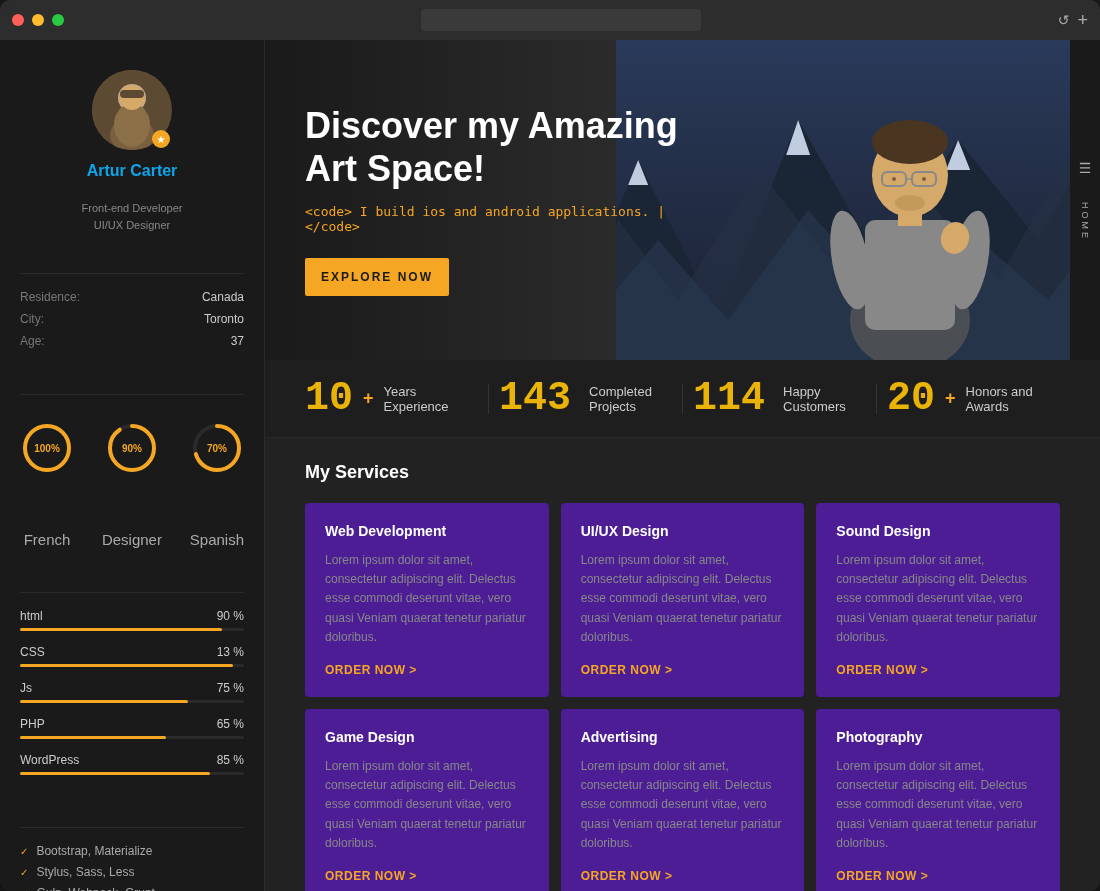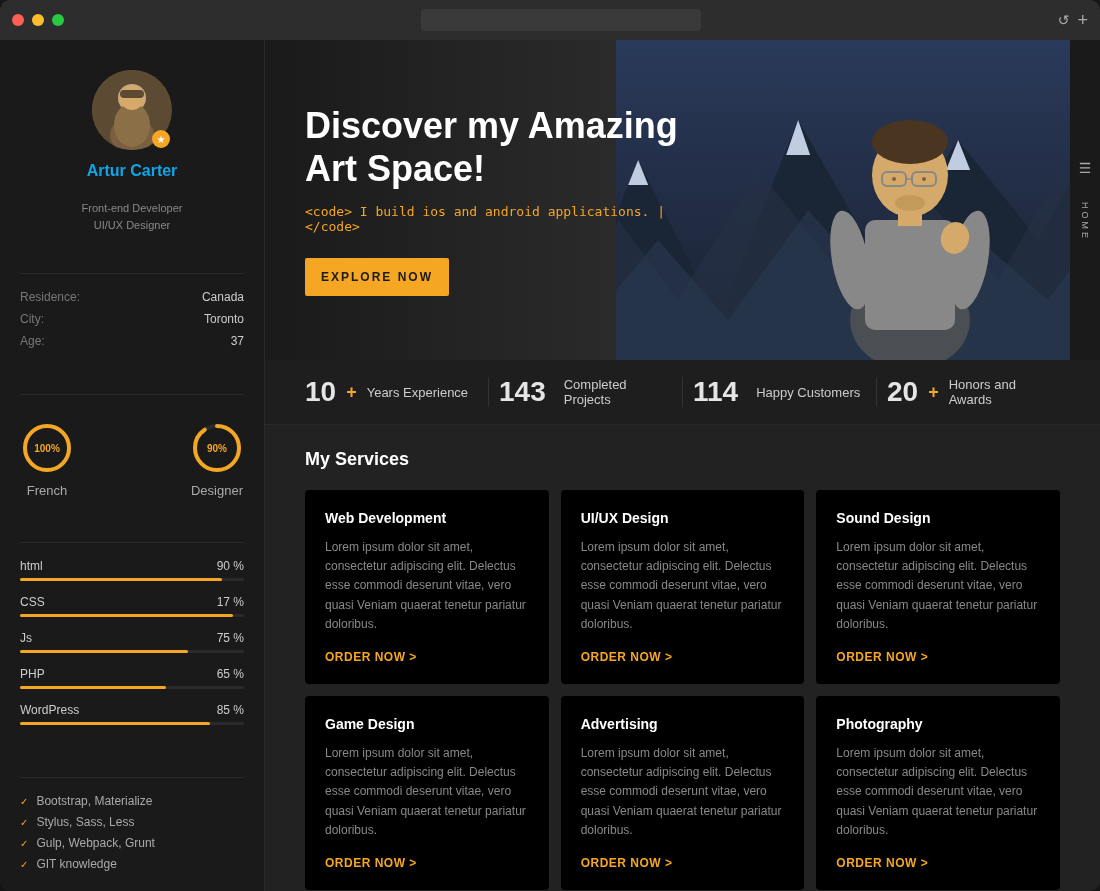--- a/index.html
+++ b/index.html
@@ -178,21 +178,22 @@
       position: absolute;
       top: 50%;
       left: 50%;
       transform: translate(-50%, -50%);
       color: #f5a623;
       font-size: 10px;
       font-weight: 700;
     }
     .lang-name {
       color: #aaa;
-      font-size: 13px;
+      font-size: 15px;
+      margin-top: 48px;
     }
     
     .skill-bar-item {
       margin-bottom: 14px;
     }
     .skill-bar-header {
       display: flex;
       justify-content: space-between;
       margin-bottom: 5px;
     }
@@ -297,23 +298,24 @@
       gap: 0;
       border-bottom: 1px solid #2a2a2a;
     }
     .stat-item {
       display: flex;
       align-items: center;
       gap: 10px;
       flex: 1;
     }
     .stat-number {
-      color: #e5e5e5;
-      font-size: 28px;
+      color: #eab308;
+      font-size: 40px;
       font-weight: 800;
+      font-family: Liberation Mono, monospace;
     }
     .stat-plus {
       color: #f5a623;
       font-size: 18px;
       font-weight: 700;
     }
     .stat-label {
       color: #ccc;
       font-size: 13px;
     }
@@ -332,21 +334,21 @@
       font-size: 18px;
       font-weight: 700;
       margin-bottom: 20px;
     }
     .services-grid {
       display: grid;
       grid-template-columns: repeat(3, 1fr);
       gap: 12px;
     }
     .service-card {
-      background: #000000;
+      background: #4c1d95;
       border-radius: 4px;
       padding: 20px;
     }
     .service-name {
       color: #ffffff;
       font-size: 14px;
       font-weight: 700;
       margin-bottom: 12px;
     }
     .service-desc {
@@ -466,39 +468,49 @@
             <div class="circle-progress">
               <svg width="54" height="54" viewBox="0 0 54 54">
                 <circle class="circle-track" cx="27" cy="27" r="22"></circle>
                 <circle class="circle-fill" cx="27" cy="27" r="22" stroke-dasharray="138.2" stroke-dashoffset="13.82"></circle>
               </svg>
               <div class="circle-label">90%</div>
             </div>
             <span class="lang-name">Designer</span>
           </div>
 
+          <div class="lang-item">
+            <div class="circle-progress">
+              <svg width="54" height="54" viewBox="0 0 54 54">
+                <circle class="circle-track" cx="27" cy="27" r="22"></circle>
+                <circle class="circle-fill" cx="27" cy="27" r="22" stroke-dasharray="138.2" stroke-dashoffset="41.46"></circle>
+              </svg>
+              <div class="circle-label">70%</div>
+            </div>
+            <span class="lang-name">Spanish</span>
+          </div>
         </div>
       </div>
 
       <hr class="divider">
 
       <div class="sidebar-section">
         <div class="skill-bar-item">
           <div class="skill-bar-header">
             <span class="skill-name">html</span>
             <span class="skill-pct">90 %</span>
           </div>
           <div class="skill-track">
               <div class="skill-fill" style="width:90%"></div>
             </div>
         </div>
         <div class="skill-bar-item">
           <div class="skill-bar-header">
             <span class="skill-name">CSS</span>
-            <span class="skill-pct">17 %</span>
+            <span class="skill-pct">13 %</span>
           </div>
           <div class="skill-track">
               <div class="skill-fill" style="width:95%"></div>
             </div>
         </div>
         <div class="skill-bar-item">
           <div class="skill-bar-header">
             <span class="skill-name">Js</span>
             <span class="skill-pct">75 %</span>
           </div>

